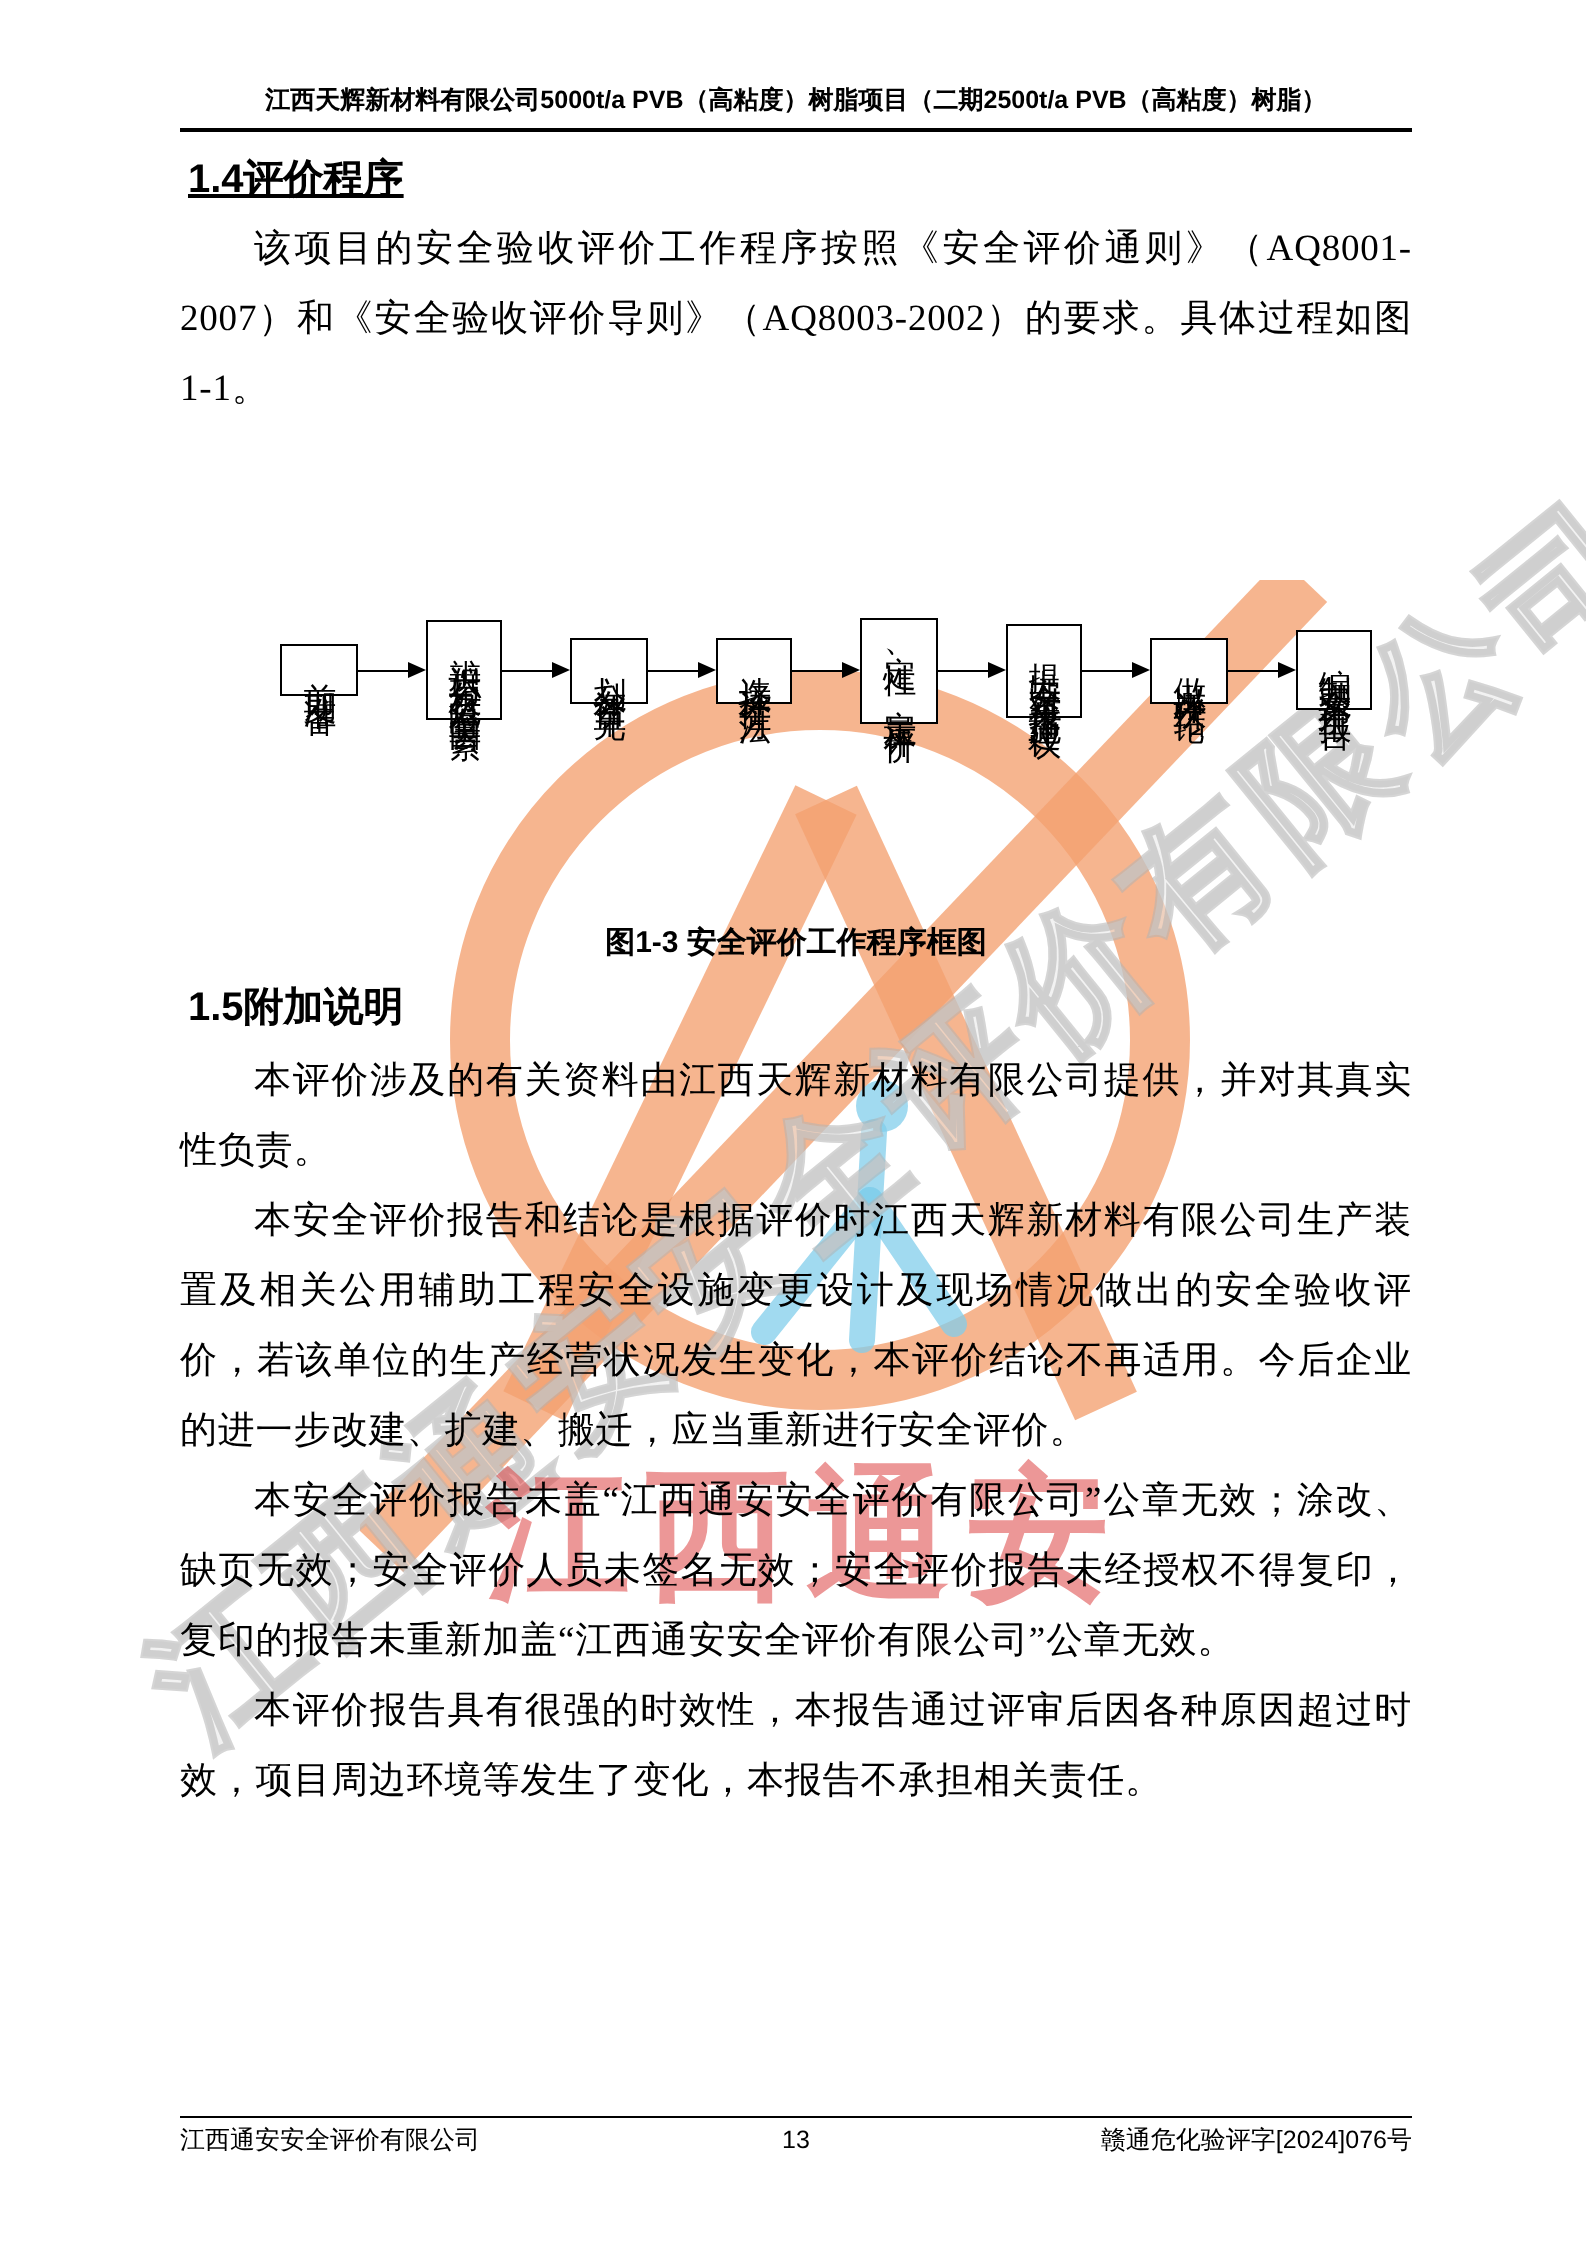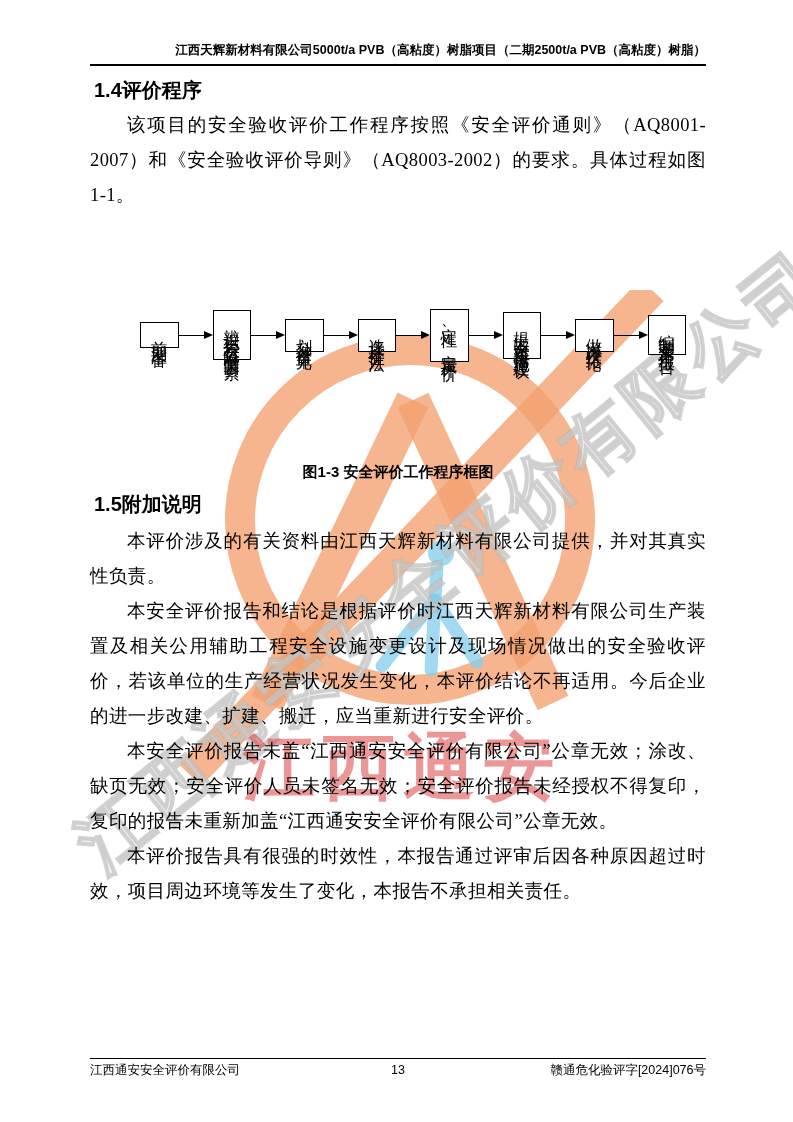--- a/index.html
+++ b/index.html
@@ -41,27 +41,27 @@
     font-size: 72px;
     line-height: 80px;
     letter-spacing: 8px;
     color: rgba(221, 66, 66, 0.55);
     white-space: nowrap;
   }
 
   
   .content { position: relative; z-index: 1; padding: 42px 87px 0 90px; }
 
-  .hdr { text-align: right; font-family: "Liberation Sans", sans-serif; font-weight: bold; }
+  .hdr { text-align: center; font-family: "Liberation Sans", sans-serif; font-weight: bold; }
   .hdr-line1 { font-size: 12.5px; line-height: 17px; }
   .hdr-line2 { font-size: 12.5px; line-height: 17px; }
   .hdr-rule { border-top: 2.3px solid #000; margin-top: 5px; }
 
   h2.sec { font-family: "Liberation Sans", sans-serif; font-size: 20px; line-height: 26px; font-weight: bold; }
-  h2.sec-14 { margin: 11px 0 5px 4px; }
+  h2.sec-14 { margin: 11px 0 5px 4px; text-decoration: underline; }
   h2.sec-15 { margin: 9px 0 7px 4px; }
 
   .body-p {
     font-size: 18.5px;
     line-height: 35px;
     text-align: justify;
     text-indent: 2em;
     letter-spacing: 0.4px;
   }
 

